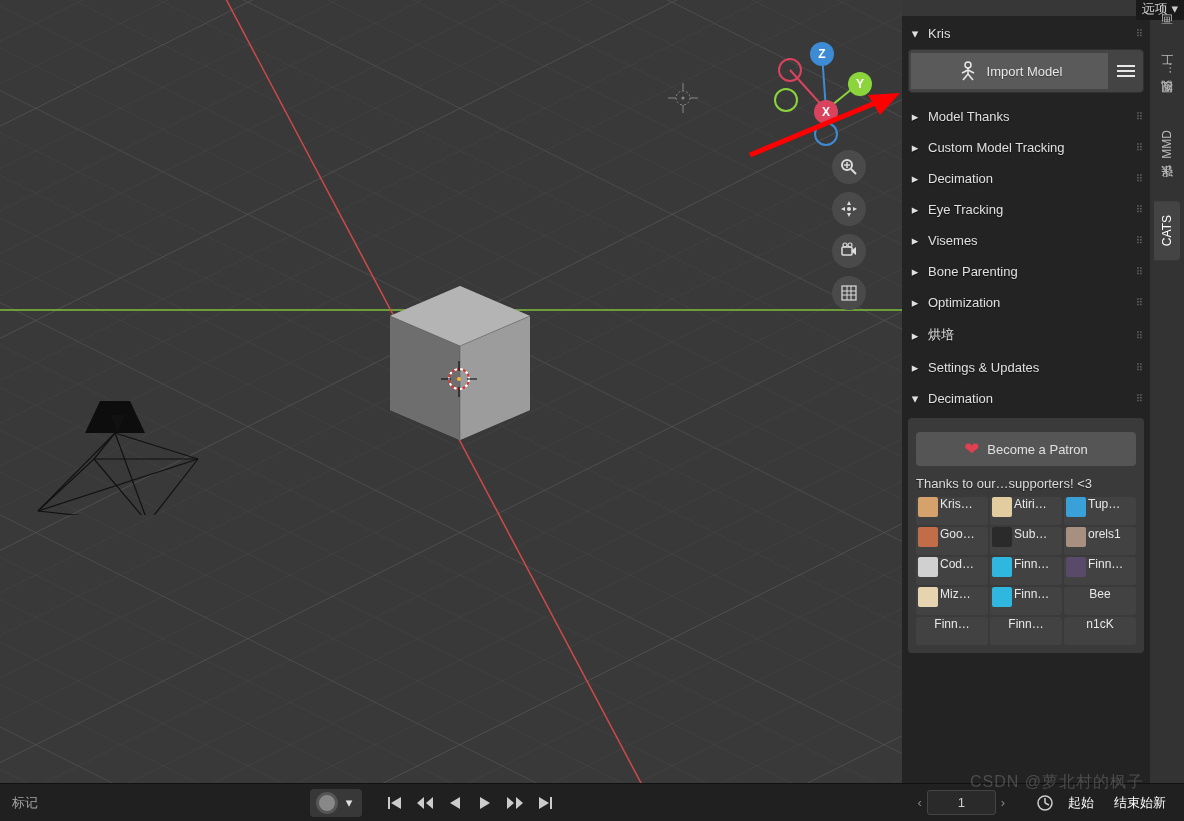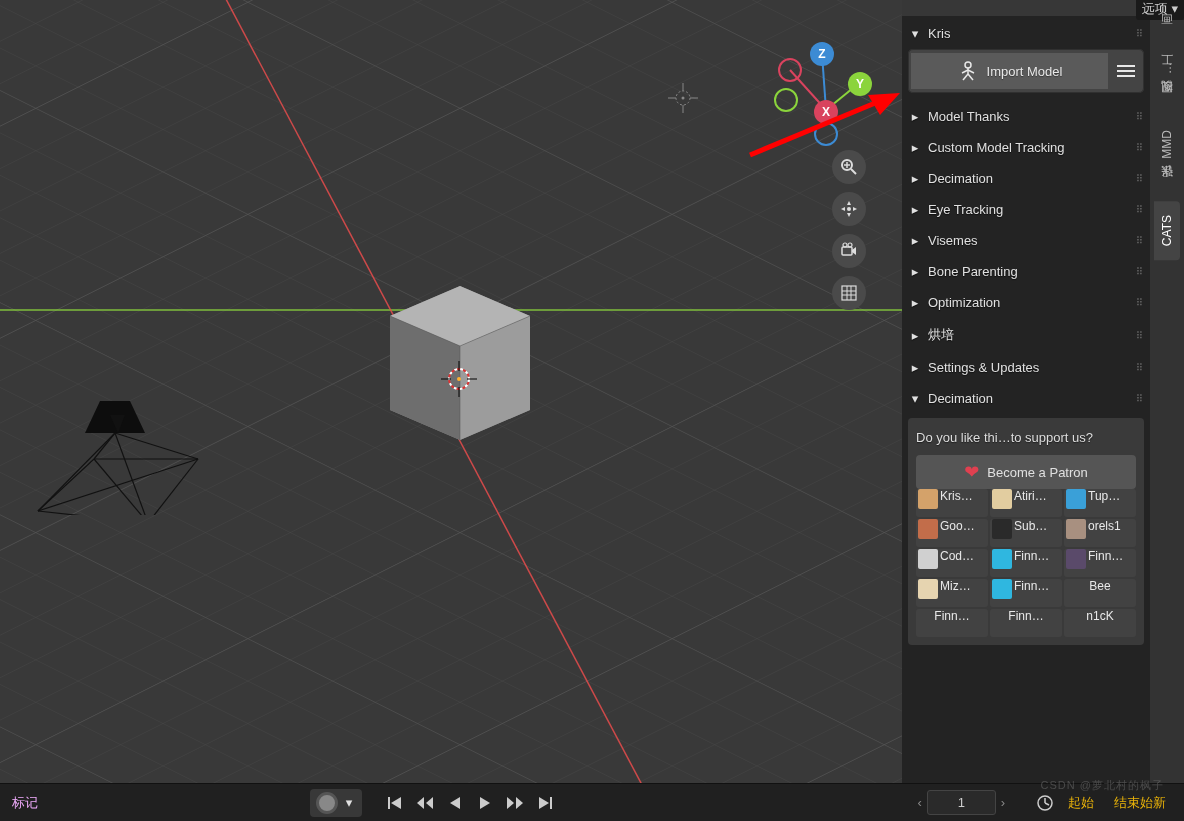--- a/index.html
+++ b/index.html
@@ -16,25 +16,25 @@
   .vp-icons { position: absolute; right: 30px; top: 150px; width: 40px; }
   .vp-icon { width: 34px; height: 34px; border-radius: 50%; background: #4a4a4a; margin-bottom: 8px; display: flex; align-items: center; justify-content: center; color: #ccc; }
 
   .cursor3d { position: absolute; left: 441px; top: 361px; width: 36px; height: 36px; }
 
   .camera { position: absolute; left: 30px; top: 395px; width: 180px; height: 120px; }
 
   .arrow { position: absolute; left: 740px; top: 85px; }
 
   .statusbar { position: absolute; left: 0; top: 783px; width: 1184px; height: 38px; background: #202020; display: flex; align-items: center; gap: 8px; padding: 0 12px; border-top: 1px solid #111; }
-  .sb-label { color: #f0abfc; width: 290px; }
+  .sb-label { color: #a3a3a3; width: 290px; }
   .sb-record { width: 22px; height: 22px; border-radius: 50%; background: #888; border: 3px solid #555; }
   .sb-btn { width: 22px; height: 30px; display: flex; align-items: center; justify-content: center; }
   .sb-num { background: #2a2a2a; border: 1px solid #444; border-radius: 3px; padding: 4px 30px; color: #ccc; }
-  .sb-text { color: #eab308; padding: 0 6px; }
+  .sb-text { color: #ffffff; padding: 0 6px; }
   .sb-chev { display:flex; align-items:center; justify-content:center; width:14px; }
   .frame-group { display:flex; align-items:center; }
 
   .panel { position: absolute; left: 902px; top: 18px; width: 248px; height: 765px; overflow: hidden; }
   .panel-top { position: absolute; left: 902px; top: 0; width: 282px; height: 16px; background: #373737; }
   .topbtn { position:absolute; right: 0; top: -2px; background:#1a1a1a; color:#ccc; padding:2px 6px; border-radius:3px; }
   .section { display: flex; align-items: center; justify-content: space-between; padding: 8px 6px; cursor: pointer; }
   .section-left { display: flex; align-items: center; gap: 6px; }
   .section-left span { text-shadow: 0 1px 1px rgba(0,0,0,0.6); }
   .chev { width: 14px; height: 14px; display: flex; align-items: center; justify-content: center; }
@@ -50,21 +50,21 @@
   .thanks { color: #ddd; padding: 10px 0 6px 0; font-size: 13px; text-shadow: 0 1px 1px rgba(0,0,0,0.5); }
   .sup-grid { display: grid; grid-template-columns: 1fr 1fr 1fr; gap: 2px; }
   .sup { background: #424242; border-radius: 3px; height: 28px; display: flex; align-items: flex-start; font-size: 12px; color: #e8e8e8; padding: 0 2px; gap: 2px; overflow: hidden; }
   .sup .ava { width: 20px; height: 20px; border-radius: 2px; flex-shrink: 0; }
   .sup-plain { justify-content: center; }
 
   .tabs { position: absolute; left: 1150px; top: 20px; width: 34px; height: 763px; background: #333; display: flex; flex-direction: column; align-items: center; }
   .tab { writing-mode: vertical-rl; transform: rotate(180deg); padding: 14px 6px; color: #bbb; font-size: 12px; cursor: pointer; text-align:center; }
   .tab.active { background: #444; color: #fff; border-radius: 4px 0 0 4px; }
 
-  .watermark { position: absolute; bottom: 28px; right: 20px; color: rgba(200,200,200,0.25); font-size: 11px; letter-spacing: 1px; }
+  .watermark { position: absolute; bottom: 28px; right: 40px; color: rgba(200,200,200,0.25); font-size: 16px; letter-spacing: 1px; }
 
   svg { display:block; }
 </style>
 </head>
 <body>
 
 <div class="viewport">
   <svg class="grid-bg" width="902" height="783">
     <defs>
       <pattern id="smallGrid" width="60" height="60" patternUnits="userSpaceOnUse" patternTransform="translate(460 320) scale(1 0.5) rotate(45)">
@@ -283,25 +283,25 @@
     </div>
   <div class="section">
       <div class="section-left">
         <span class="chev">▾</span>
         <span>Decimation</span>
       </div>
       <span class="drag">⠿</span>
     </div>
 
   <div class="patron-box" style="background:#3a3a3a; border-radius:4px; padding:8px;">
-    <div class="pq">Do you like thi…to support us?</div>
     <div class="patron-btn">
       <span class="heart">❤</span>
       <span>Become a Patron</span>
     </div>
+    <div class="thanks">Thanks to our…supporters! &lt;3</div>
     <div class="sup-grid" id="sup-grid">
         <div class="sup">
           <div class="ava" style="background: rgb(212, 162, 106);"></div>
           <span>Kris…</span>
         </div>
         <div class="sup">
           <div class="ava" style="background: rgb(226, 205, 160);"></div>
           <span>Atiri…</span>
         </div>
         <div class="sup">

